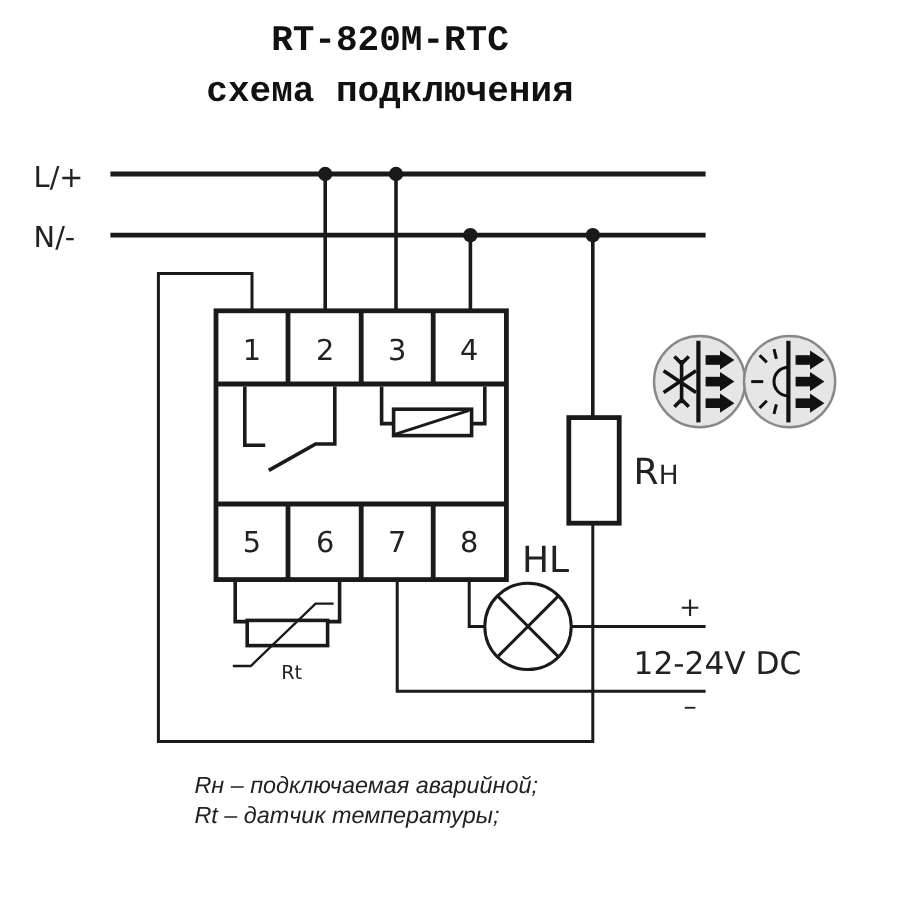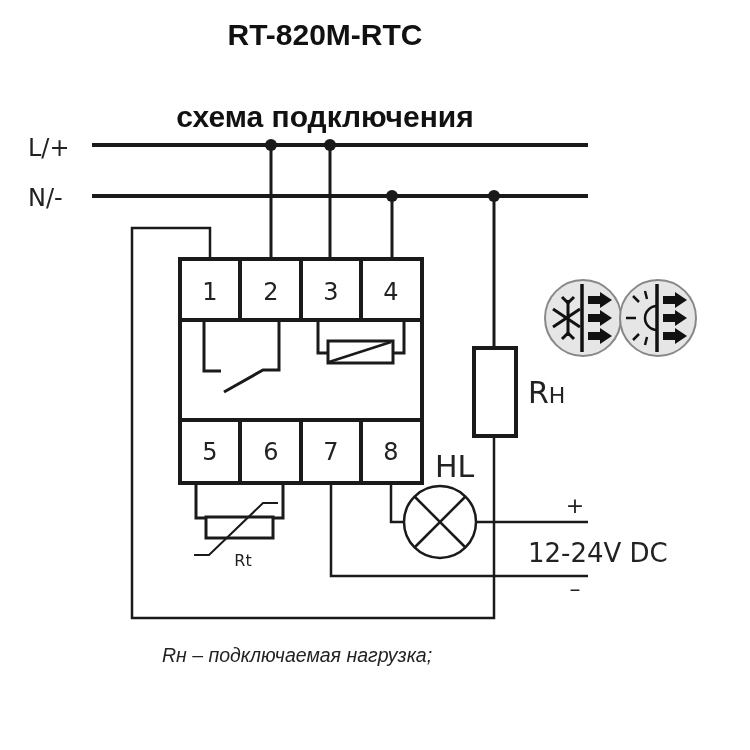--- a/index.html
+++ b/index.html
@@ -1,20 +1,20 @@
 <!DOCTYPE html>
 <html><head>
 <meta charset="utf-8">
 <style>
   html, body { margin: 0; padding: 0; background: #ffffff; }
   body { width: 750px; height: 750px; position: relative; overflow: hidden; }
   .title { position: absolute; left: 0; width: 650px; text-align: center;
-    font-family: Liberation Sans, sans-serif; font-weight: bold; color: #111; }
+    font-family: Liberation Mono, monospace; font-weight: bold; color: #111; }
   .t1 { top: 18px; font-size: 30px; }
-  .t2 { top: 60px; font-size: 30px; margin-top: 40px; }
+  .t2 { top: 60px; font-size: 30px; }
   svg { position: absolute; left: 0; top: 0; }
   .lbl { font-family: "DejaVu Sans", sans-serif; fill: #222; }
   .legend { position: absolute; left: 162px; top: 643px;
     font-family: "Liberation Sans", sans-serif; font-style: italic; font-size: 19.5px;
     line-height: 25px; color: #222; }
 </style>
 </head>
 <body>
 
 <div class="title t1">RT-820M-RTC</div>
@@ -123,14 +123,15 @@
         <polygon points="675,292 687,300 675,308"></polygon>
       <rect x="663" y="314" width="12" height="8"></rect>
         <polygon points="675,310 687,318 675,326"></polygon>
       <rect x="663" y="332" width="12" height="8"></rect>
         <polygon points="675,328 687,336 675,344"></polygon>
     </g>
   </g>
 </svg>
 
 <div class="legend">
-  <div>Rн – подключаемая нагрузка;</div>
+  <div>Rн – подключаемая аварийной;</div>
+  <div>Rt – датчик температуры;</div>
 </div>
 
 </body></html>

